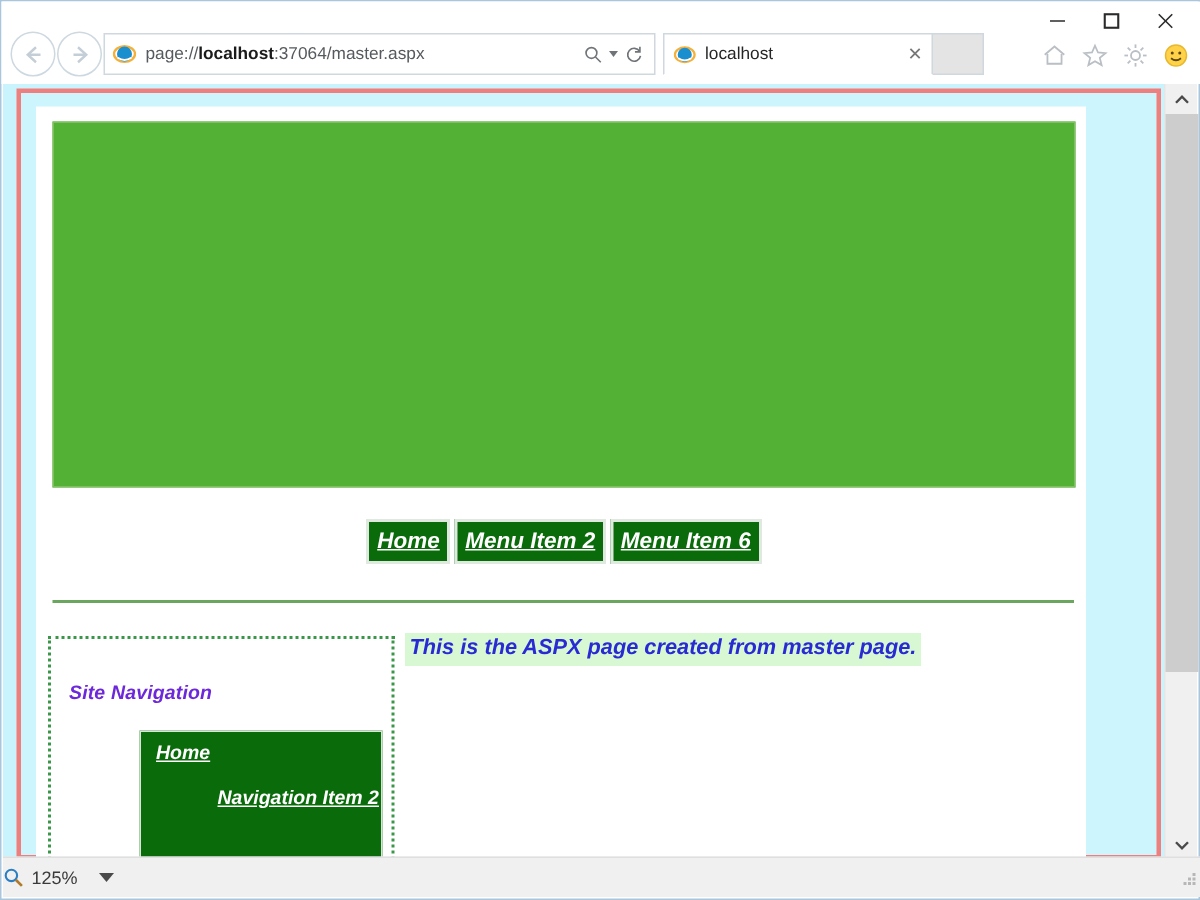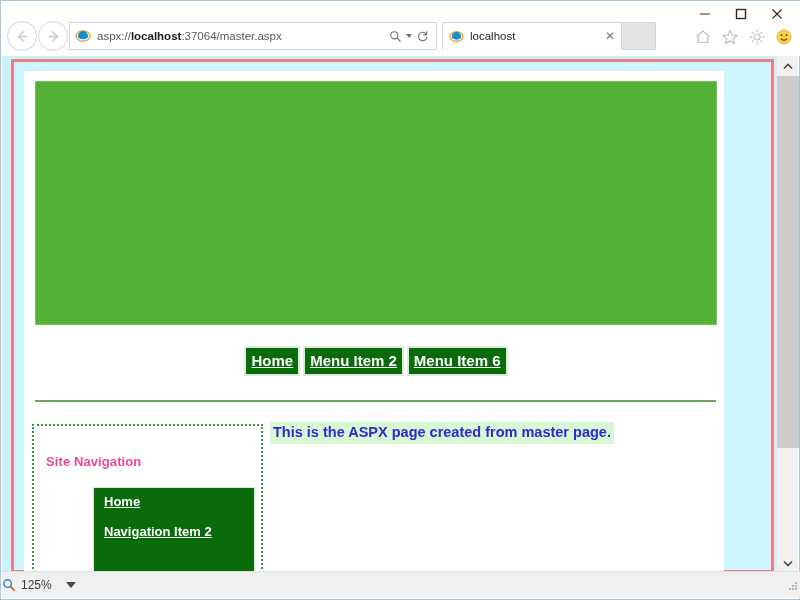--- a/index.html
+++ b/index.html
@@ -170,20 +170,21 @@
 
   
   .viewport {
     position: absolute;
     left: 1px;
     top: 55px;
     width: 776px;
     height: 517px;
     background: #c9f4fd;
     overflow: hidden;
+    font-style: italic;
   }
 
   
   .page-border {
     position: absolute;
     left: 9px;
     top: 3px;
     right: 4px;
     height: 514px;
     box-sizing: border-box;
@@ -267,21 +268,21 @@
     box-sizing: border-box;
     border: 2px dotted #3a9648;
     background: #ffffff;
   }
   .sidebar-title {
     position: absolute;
     left: 12px;
     top: 28px;
     font-size: 13px;
     font-weight: bold;
-    color: #ec4899;
+    color: #6d28d9;
     letter-spacing: 0.1px;
   }
   .navbox {
     position: absolute;
     left: 59px;
     top: 61px;
     width: 162px;
     height: 125px;
     background: #0a6b0a;
     border: 1px solid #d7e6d7;
@@ -293,21 +294,21 @@
     color: #ffffff;
     font-size: 13px;
     font-weight: bold;
     text-decoration: underline;
     padding: 0 0 0 10px;
     margin-bottom: 16px;
     line-height: 1.1;
     white-space: nowrap;
     cursor: pointer;
   }
-  .navbox a:last-child { margin-bottom: 0; }
+  .navbox a:last-child { margin-bottom: 0; margin-left: 41px; }
 
   .main-content {
     position: absolute;
     left: 244px;
     top: 0px;
     width: 448px;
   }
   .main-msg {
     display: inline-block;
     background: #d7f8d2;
@@ -427,21 +428,21 @@
         </svg>
       </div>
     </div>
 
     <div class="addressbar">
       <svg class="ie-logo" viewBox="0 0 16 16">
         <ellipse cx="8" cy="8" rx="7" ry="5.2" fill="none" stroke="#f3b03a" stroke-width="1.6"></ellipse>
         <circle cx="8" cy="8" r="5" fill="#1a8fd0"></circle>
         <path d="M3.5 10.5 Q8 13.5 12.5 10.5" fill="none" stroke="#ffffff" stroke-width="1.3"></path>
       </svg>
-      <div class="url-text"><span>aspx://</span><b>localhost</b><span>:37064/master.aspx</span></div>
+      <div class="url-text"><span>page://</span><b>localhost</b><span>:37064/master.aspx</span></div>
       <div class="addr-icons">
         <svg width="13" height="13" viewBox="0 0 13 13">
             <circle cx="5.3" cy="5.3" r="3.6" fill="none" stroke="#6f7478" stroke-width="1.1"></circle>
             <line x1="8" y1="8" x2="11.5" y2="11.5" stroke="#6f7478" stroke-width="1.1"></line>
           </svg>
         <div class="caret-sm"></div>
         <svg width="13" height="13" viewBox="0 0 13 13">
             <path d="M10.4 4.2 A4.3 4.3 0 1 0 11 7.2" fill="none" stroke="#6f7478" stroke-width="1.1"></path>
             <path d="M10.6 1.2 L10.6 4.6 L7.3 4.6" fill="none" stroke="#6f7478" stroke-width="1.1"></path>
           </svg>

